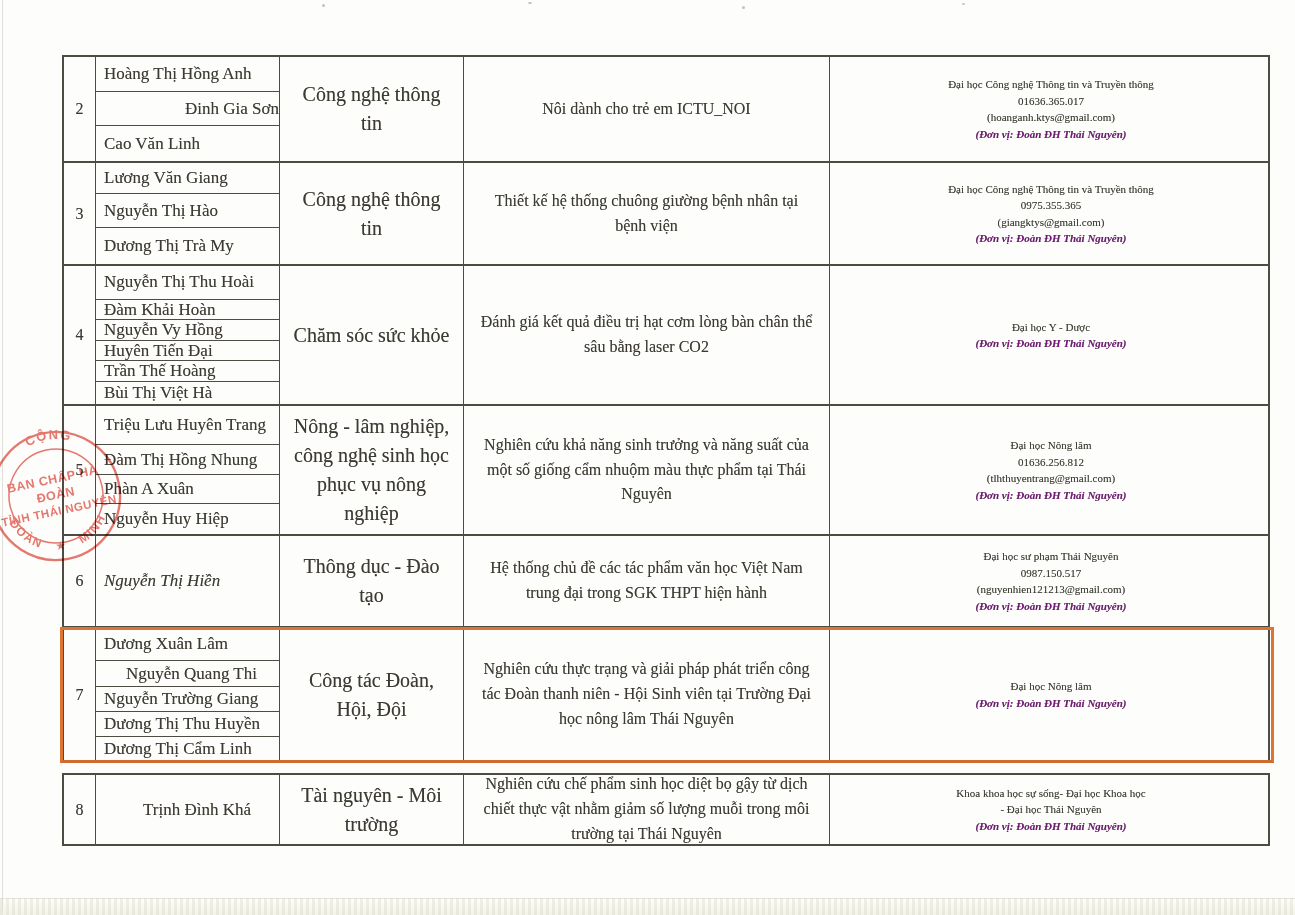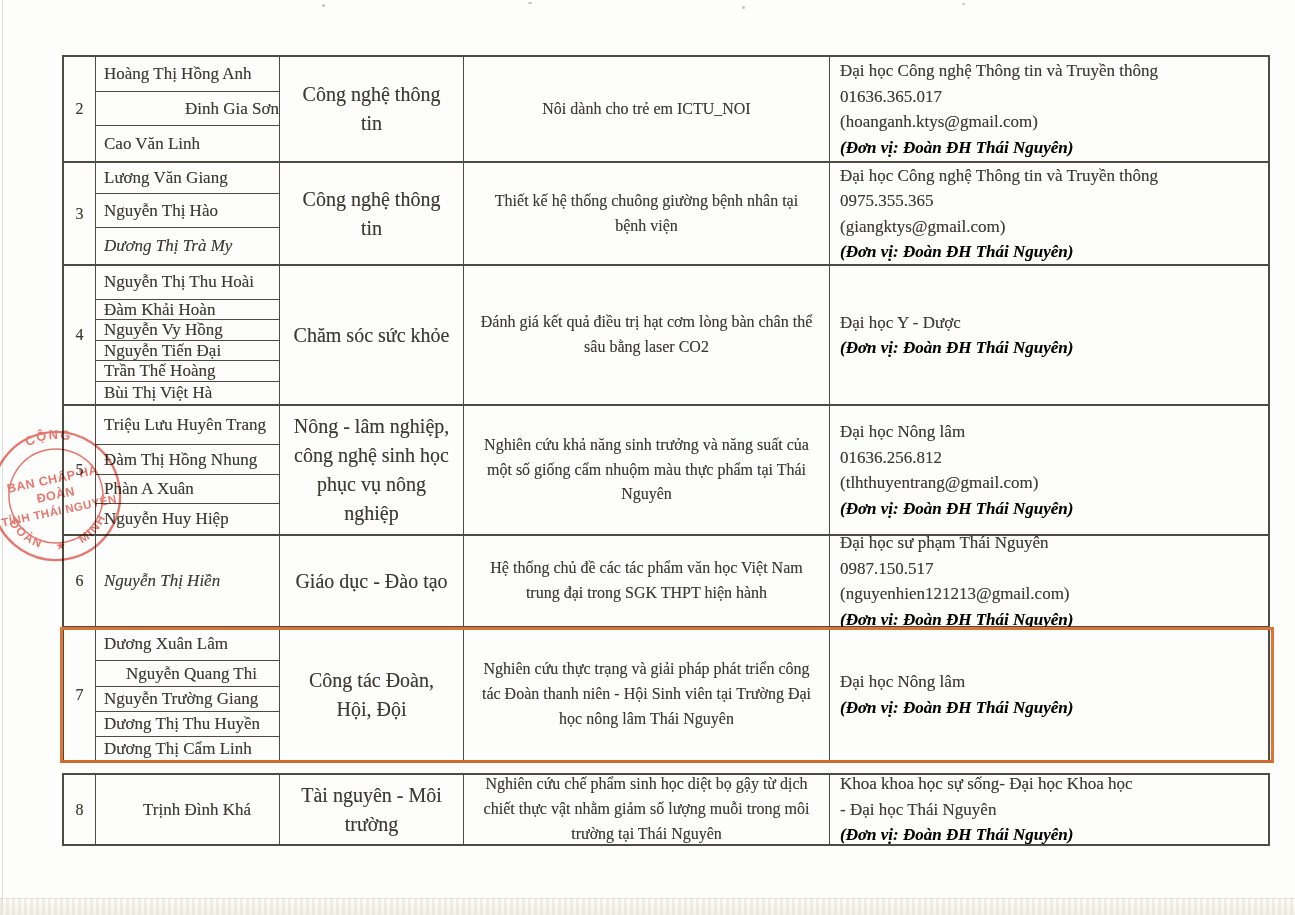--- a/index.html
+++ b/index.html
@@ -20,23 +20,23 @@
   .band-gap + .band { border-top:2px solid #4d4b42; }
 
   .cell { border-right:1.6px solid #4d4b42; display:flex; align-items:center; justify-content:center; }
   .cell:last-child { border-right:none; }
   .cell-no { width:32px; font-size:16px; flex:none; }
   .cell-names { width:184px; flex:none; flex-direction:column; align-items:stretch; justify-content:flex-start; }
   .name-sub { display:flex; align-items:center; padding-left:8px; border-bottom:1.5px solid #4d4b42; font-size:17px; white-space:nowrap; overflow:hidden; }
   .name-sub:last-child { border-bottom:none; }
   .cell-field { width:184px; flex:none; text-align:center; padding:0 10px; font-size:20px; line-height:1.45; }
   .cell-title { width:366px; flex:none; text-align:center; padding:0 16px; font-size:16px; line-height:1.55; }
-  .cell-org { width:442px; flex:none; flex-direction:column; justify-content:center; font-size:17px; line-height:1.5; padding:4px 10px; }
+  .cell-org { width:442px; flex:none; flex-direction:column; justify-content:center; text-align:center; font-size:11px; line-height:1.5; padding:4px 10px; }
   .org-line { width:100%; }
-  .unit { font-weight:bold; font-style:italic; color:#000000; }
+  .unit { font-weight:bold; font-style:italic; color:#701a75; }
 
   .highlight-box {
     position:absolute; left:60px; top:627px; width:1214px; height:136px;
     border:3px solid #dc7434; border-bottom-color:#cf6b2e;
     pointer-events:none;
   }
 
   .stamp { position:absolute; left:-24px; top:416px; opacity:.82; mix-blend-mode:multiply; }
   .stamp .ring { fill:none; stroke:#e25b50; stroke-width:2.4px; }
   .stamp .ring-inner { stroke-width:1.5px; }
@@ -96,21 +96,21 @@
         <div class="cell cell-no">
           <span>3</span>
         </div>
         <div class="cell cell-names">
           <div class="name-sub" style="height: 32px;">
             <span>Lương Văn Giang</span>
           </div>
           <div class="name-sub" style="height: 34px;">
             <span>Nguyễn Thị Hào</span>
           </div>
-          <div class="name-sub" style="height: 37px; font-style: italic;">
+          <div class="name-sub" style="height: 37px;">
             <span>Dương Thị Trà My</span>
           </div>
         </div>
         <div class="cell cell-field">
           <span>Công nghệ thông tin</span>
         </div>
         <div class="cell cell-title">
           <span>Thiết kế hệ thống chuông giường bệnh nhân tại bệnh viện</span>
         </div>
         <div class="cell cell-org">
@@ -128,21 +128,21 @@
           <div class="name-sub" style="height: 38px;">
             <span>Nguyễn Thị Thu Hoài</span>
           </div>
           <div class="name-sub" style="height: 23px;">
             <span>Đàm Khải Hoàn</span>
           </div>
           <div class="name-sub" style="height: 23px;">
             <span>Nguyễn Vy Hồng</span>
           </div>
           <div class="name-sub" style="height: 23px;">
-            <span>Nguyễn Tiến Đại</span>
+            <span>Huyên Tiến Đại</span>
           </div>
           <div class="name-sub" style="height: 23px;">
             <span>Trần Thế Hoàng</span>
           </div>
           <div class="name-sub" style="height: 25px;">
             <span>Bùi Thị Việt Hà</span>
           </div>
         </div>
         <div class="cell cell-field">
           <span>Chăm sóc sức khỏe</span>
@@ -189,21 +189,21 @@
       <div class="band" style="height: 92px;">
         <div class="cell cell-no">
           <span>6</span>
         </div>
         <div class="cell cell-names">
           <div class="name-sub" style="height: 92px; font-style: italic;">
             <span>Nguyễn Thị Hiền</span>
           </div>
         </div>
         <div class="cell cell-field">
-          <span>Giáo dục - Đào tạo</span>
+          <span>Thông dục - Đào tạo</span>
         </div>
         <div class="cell cell-title">
           <span>Hệ thống chủ đề các tác phẩm văn học Việt Nam trung đại trong SGK THPT hiện hành</span>
         </div>
         <div class="cell cell-org">
           <div class="org-line">Đại học sư phạm Thái Nguyên</div>
           <div class="org-line">0987.150.517</div>
           <div class="org-line">(nguyenhien121213@gmail.com)</div>
           <div class="org-line unit">(Đơn vị: Đoàn ĐH Thái Nguyên)</div>
         </div>

